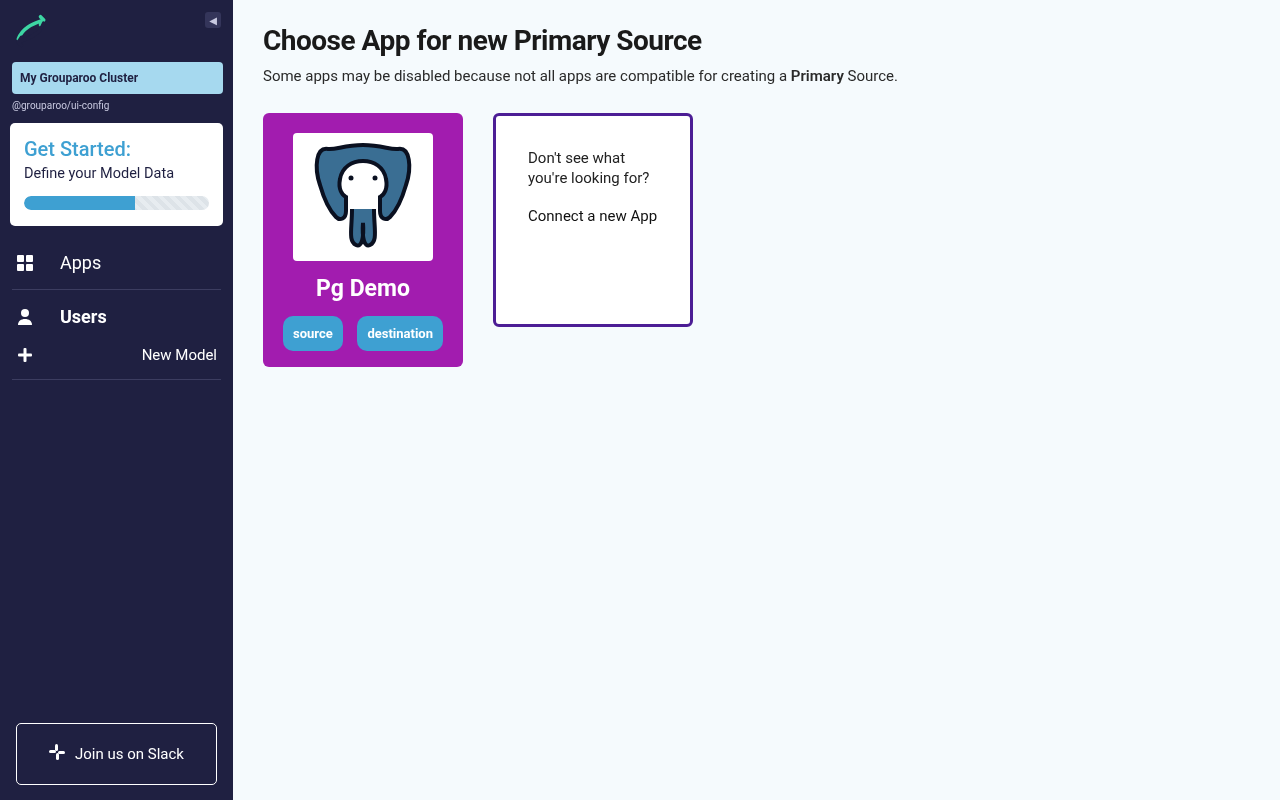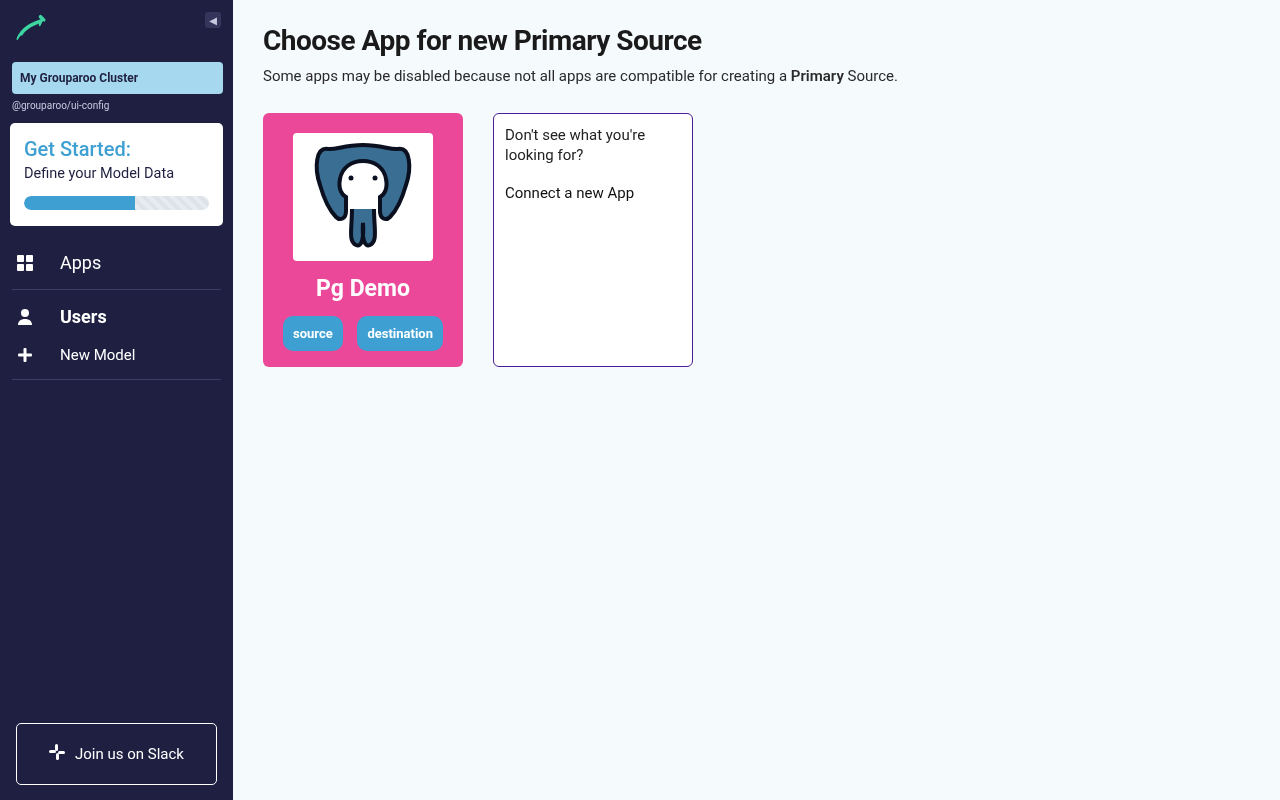--- a/index.html
+++ b/index.html
@@ -90,21 +90,21 @@
   }
   .nav-item {
     display: flex;
     align-items: center;
     gap: 26px;
     padding: 10px 4px;
     cursor: pointer;
     font-size: 18px;
   }
   .nav-item.bold { font-weight: 700; }
-  .nav-item.sub { font-size: 15px; padding: 9px 4px; }
+  .nav-item.sub { font-size: 15px; padding: 9px 4px; justify-content: space-between; }
   .nav-icon {
     width: 18px;
     display: flex;
     align-items: center;
     justify-content: center;
   }
   .nav-divider {
     border: none;
     border-top: 1px solid #3c3d60;
     margin: 6px 0;
@@ -141,21 +141,21 @@
     margin-bottom: 28px;
   }
   .page-sub .emph { font-weight: 600; }
   .cards-row {
     display: flex;
     gap: 30px;
   }
   .app-card {
     width: 200px;
     height: 254px;
-    background: #ec4899;
+    background: #a21caf;
     color: #fff;
     border-radius: 6px;
     padding: 20px 20px 16px 20px;
     display: flex;
     flex-direction: column;
     align-items: center;
     cursor: pointer;
   }
   .app-card .img-box {
     width: 140px;
@@ -180,25 +180,25 @@
   .pill {
     background: #3ea0d2;
     color: #fff;
     font-size: 13px;
     font-weight: 700;
     padding: 10px 10px;
     border-radius: 10px;
   }
   .empty-card {
     width: 200px;
-    height: 254px;
+    height: 214px;
     background: #fff;
-    border: 1px solid #4c1d95;
+    border: 3px solid #4c1d95;
     border-radius: 6px;
-    padding: 11px;
+    padding: 32px;
     cursor: pointer;
   }
   .empty-card p {
     font-size: 15px;
     color: #222;
     margin-bottom: 18px;
     line-height: 1.35;
   }
   .empty-card .connect {
     font-size: 15px;

